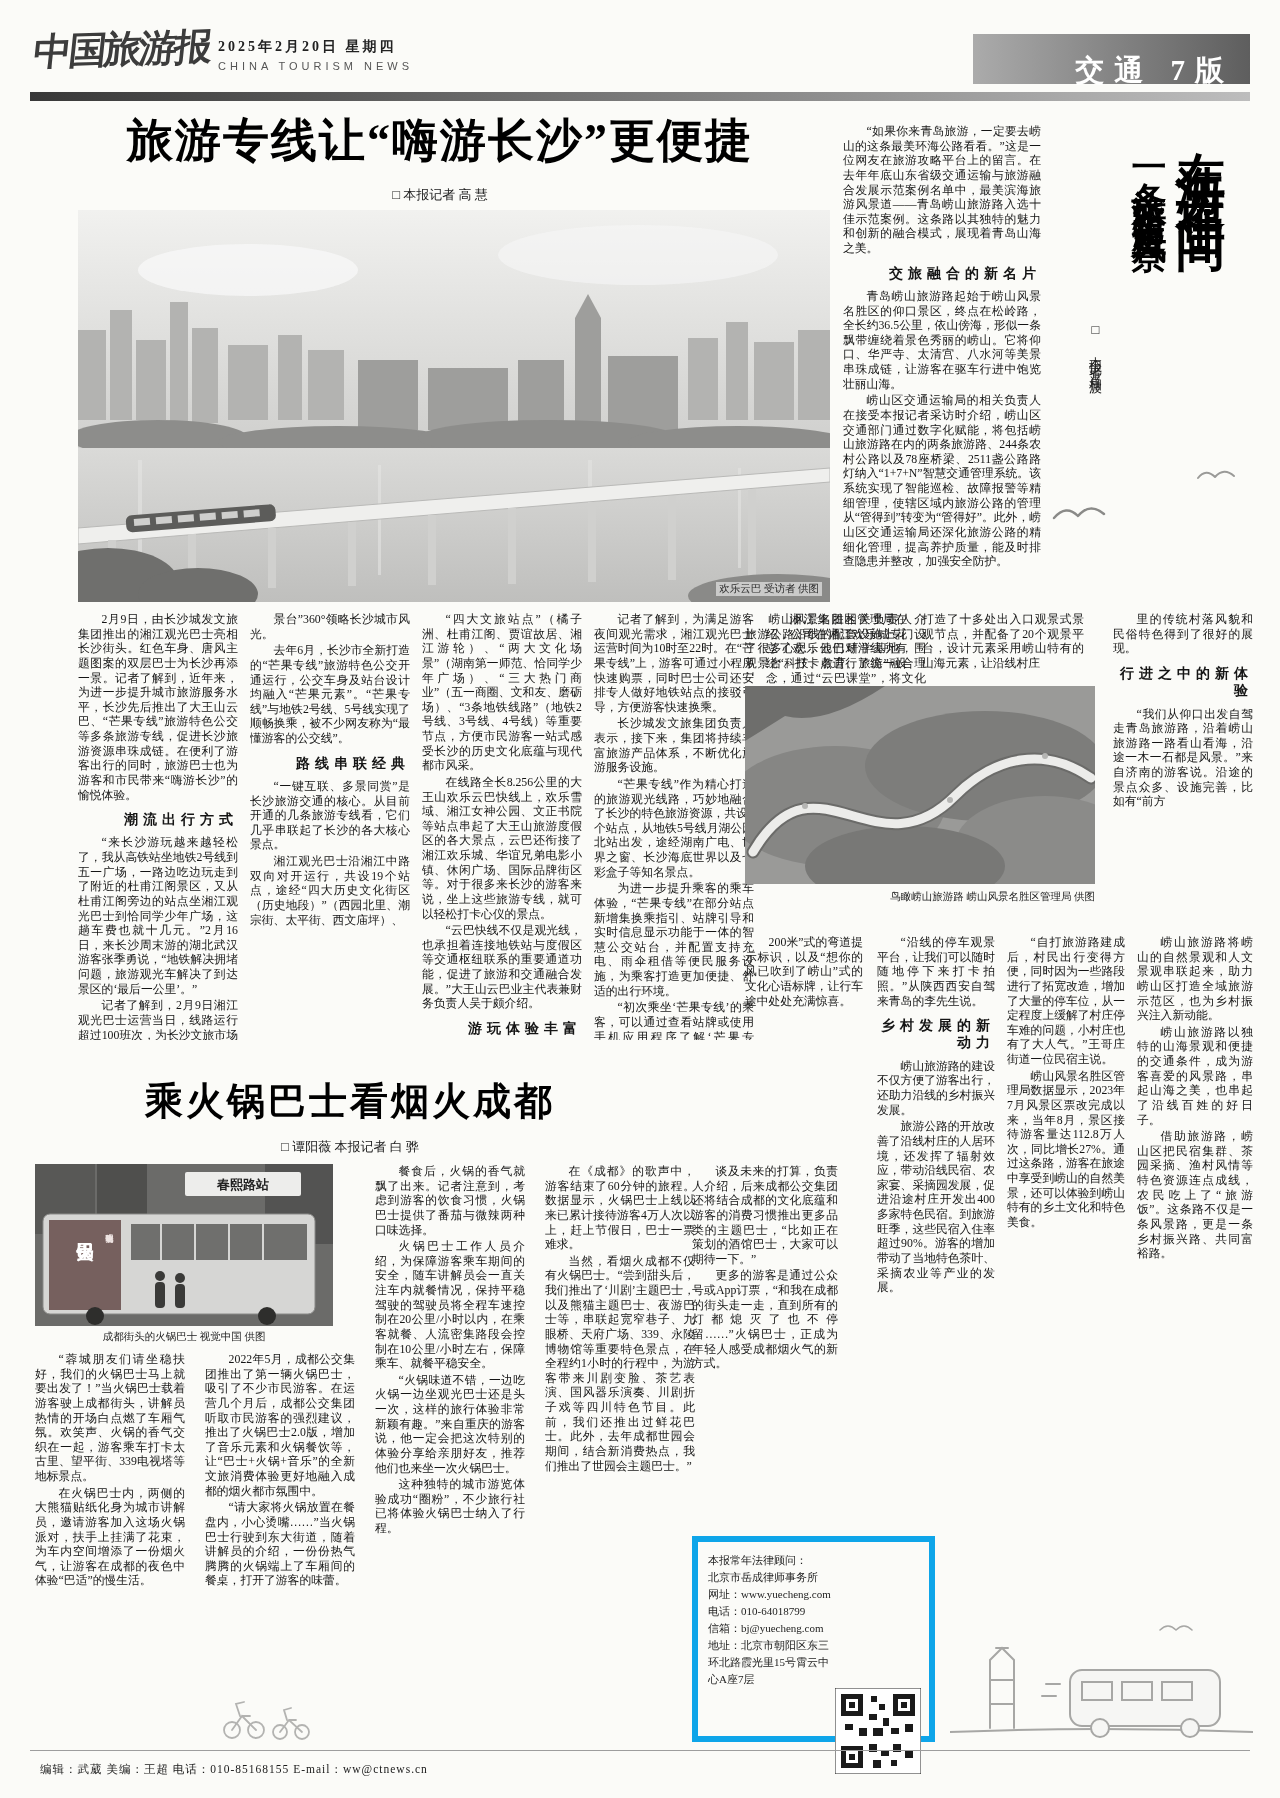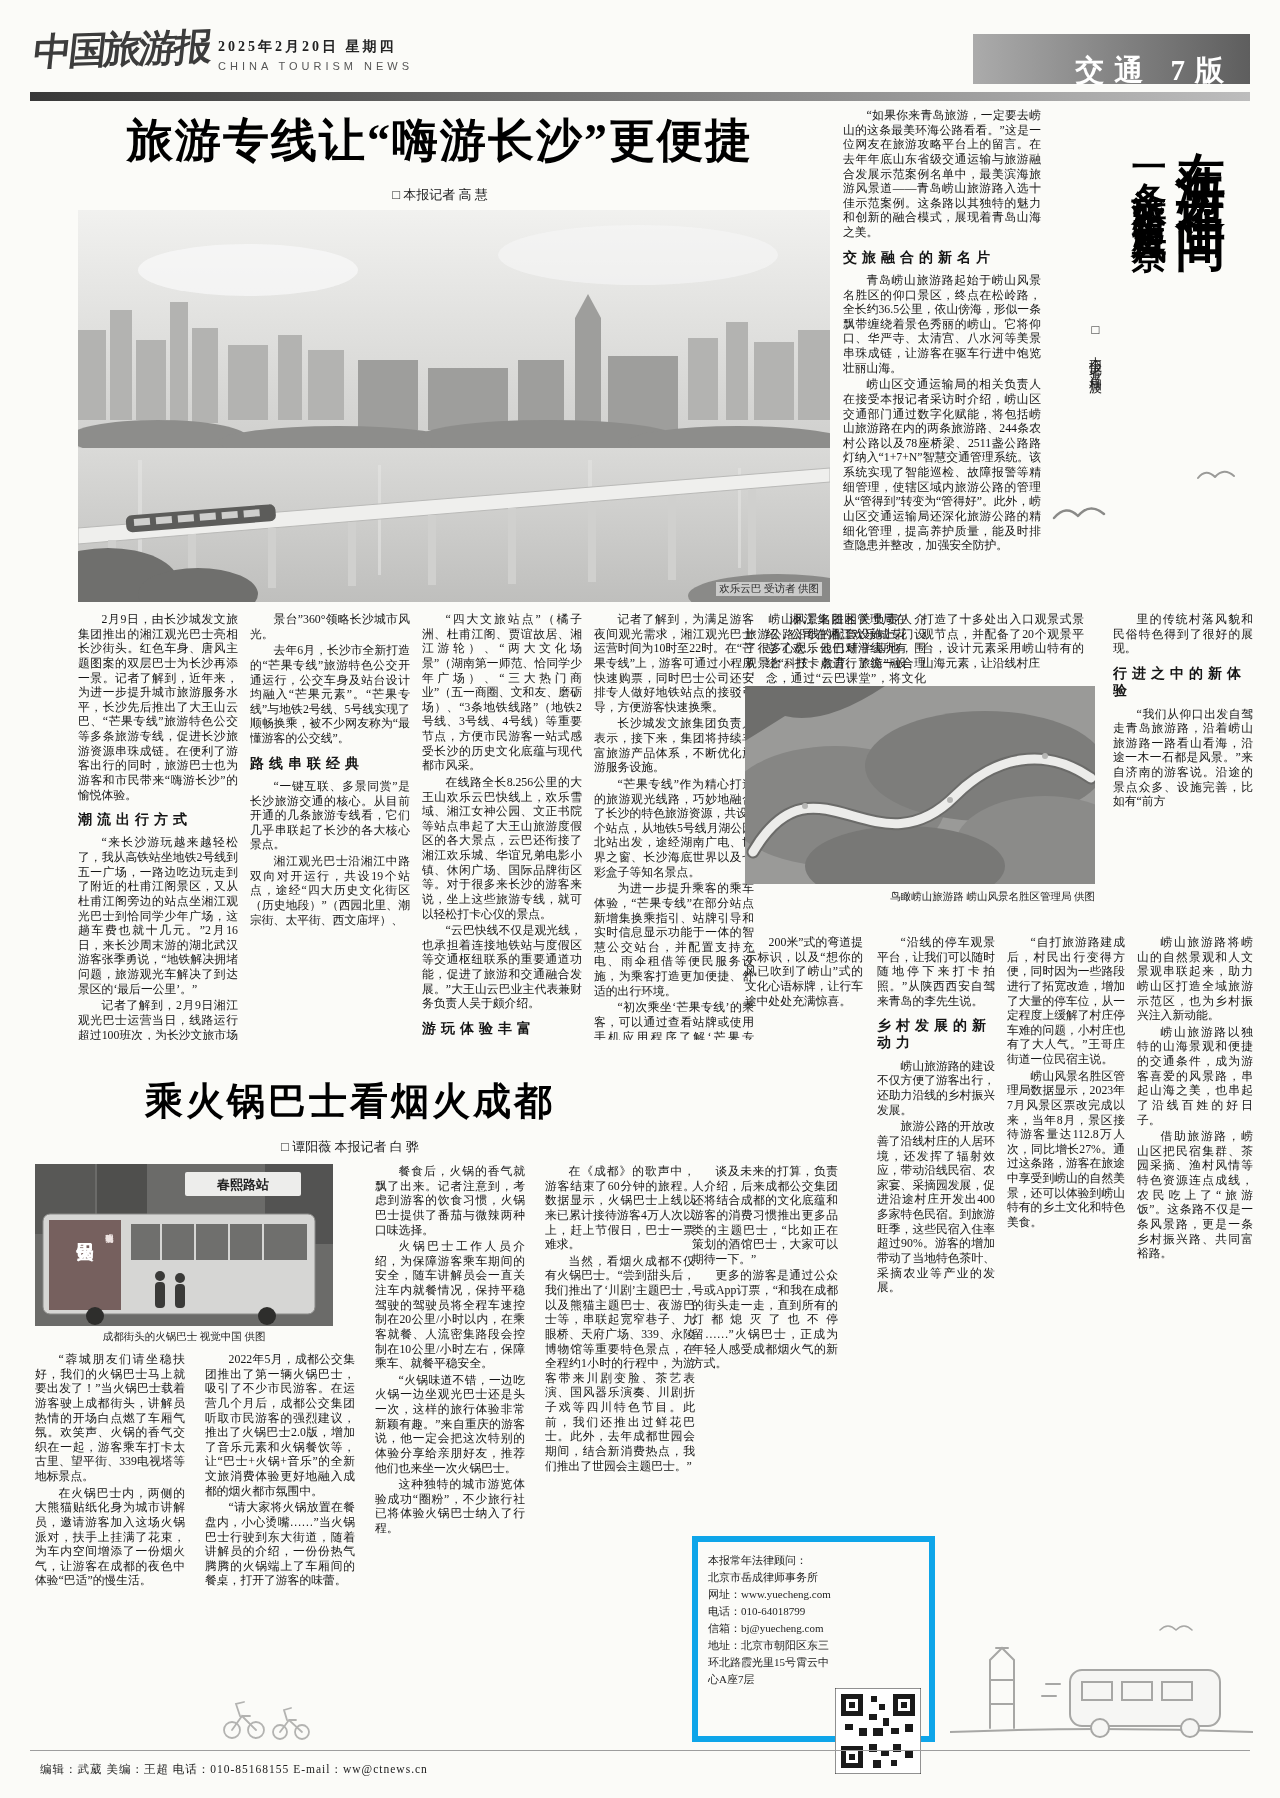--- a/index.html
+++ b/index.html
@@ -14,21 +14,21 @@
                  font-family:"Liberation Sans","DejaVu Sans",sans-serif;}
   .section-tag{position:absolute;left:973px;top:34px;width:277px;height:50px;
                background:linear-gradient(90deg,#ababab,#5e5e5e);
                display:flex;align-items:center;justify-content:flex-end;padding-right:16px;box-sizing:border-box;}
   .section-tag span{color:#fff;font-size:29px;font-weight:700;letter-spacing:10px;margin-top:24px;}
   .head-rule{position:absolute;left:30px;top:92px;width:1220px;height:9px;
              background:linear-gradient(90deg,#383838,#bdbdbd);}
   
   .col{position:absolute;font-size:11.8px;line-height:1.24;text-align:justify;overflow:hidden;color:#151515;}
   .col p{margin:0 0 2px;text-indent:2em;}
-  .colhead{text-align:left;font-weight:700;font-size:14px;letter-spacing:5px;margin:9px 0 7px;text-indent:0;}
+  .colhead{text-align:right;font-weight:700;font-size:14px;letter-spacing:5px;margin:9px 0 7px;text-indent:0;}
   .headline{position:absolute;text-align:center;font-weight:900;color:#000;}
   .byline{position:absolute;text-align:center;font-size:13px;color:#222;}
   .caption{position:absolute;font-size:10.5px;color:#222;}
   
   .photo{position:absolute;overflow:hidden;background:#cfcfcf;}
   .photo svg{display:block;}
   .overlay-cap{position:absolute;right:8px;bottom:6px;font-size:10.5px;color:#2b2b2b;
                background:rgba(255,255,255,.55);padding:0 3px;}
   
   .vtitle{position:absolute;writing-mode:vertical-rl;font-weight:900;color:#000;}
@@ -175,21 +175,21 @@
       <p>“芒果专线”作为精心打造的旅游观光线路，巧妙地融合了长沙的特色旅游资源，共设8个站点，从地铁5号线月湖公园北站出发，途经湖南广电、世界之窗、长沙海底世界以及七彩盒子等知名景点。</p>
       <p>为进一步提升乘客的乘车体验，“芒果专线”在部分站点新增集换乘指引、站牌引导和实时信息显示功能于一体的智慧公交站台，并配置支持充电、雨伞租借等便民服务设施，为乘客打造更加便捷、舒适的出行环境。</p>
       <p>“初次乘坐‘芒果专线’的乘客，可以通过查看站牌或使用手机应用程序了解‘芒果专线’的详细路线和站点信息。”</p>
     </div>
   <div class="col" style="left:766px;top:612px;width:160px;height:428px;">
       <p>湘江集团相关负责人介绍，公司在湘江欢乐城专门设立了欢乐云巴研学基地，围绕“科技、教育、旅游”融合理念，通过“云巴课堂”，将文化和旅游资源与科普教学相结合，推动研学产品持续上新。</p>
       <p>此外，该团队还依托云巴自动驾驶、绿色低碳等特点，打造了丰富的研学体验活动。2024年，欢乐云巴累计接待研学游客近4万人次，游客遍布省内外多个城市。</p>
       <p>在方便游客出行的同时，贴心、细心服务也让旅游专线的口碑持续提升。</p>
     </div>
 
-  <div class="col" style="left:843px;top:108px;width:198px;height:494px;">
+  <div class="col" style="left:843px;top:124px;width:198px;height:494px;">
       <p>“如果你来青岛旅游，一定要去崂山的这条最美环海公路看看。”这是一位网友在旅游攻略平台上的留言。在去年年底山东省级交通运输与旅游融合发展示范案例名单中，最美滨海旅游风景道——青岛崂山旅游路入选十佳示范案例。这条路以其独特的魅力和创新的融合模式，展现着青岛山海之美。</p>
       <div class="colhead">交旅融合的新名片</div>
       <p>青岛崂山旅游路起始于崂山风景名胜区的仰口景区，终点在松岭路，全长约36.5公里，依山傍海，形似一条飘带缠绕着景色秀丽的崂山。它将仰口、华严寺、太清宫、八水河等美景串珠成链，让游客在驱车行进中饱览壮丽山海。</p>
       <p>崂山区交通运输局的相关负责人在接受本报记者采访时介绍，崂山区交通部门通过数字化赋能，将包括崂山旅游路在内的两条旅游路、244条农村公路以及78座桥梁、2511盏公路路灯纳入“1+7+N”智慧交通管理系统。该系统实现了智能巡检、故障报警等精细管理，使辖区域内旅游公路的管理从“管得到”转变为“管得好”。此外，崂山区交通运输局还深化旅游公路的精细化管理，提高养护质量，能及时排查隐患并整改，加强安全防护。</p>
     </div>
 
   <div class="vbyline" style="left:1086px;top:322px;height:190px;">□ 本报记者 肖相波</div>
   <div class="vtitle" style="left:1168px;top:112px;height:470px;font-size:50px;letter-spacing:14px;">在海边在山间</div>
   <div class="vtitle" style="left:1124px;top:148px;height:460px;font-size:35px;letter-spacing:7px;">一条旅游路串起好风景</div>
 

